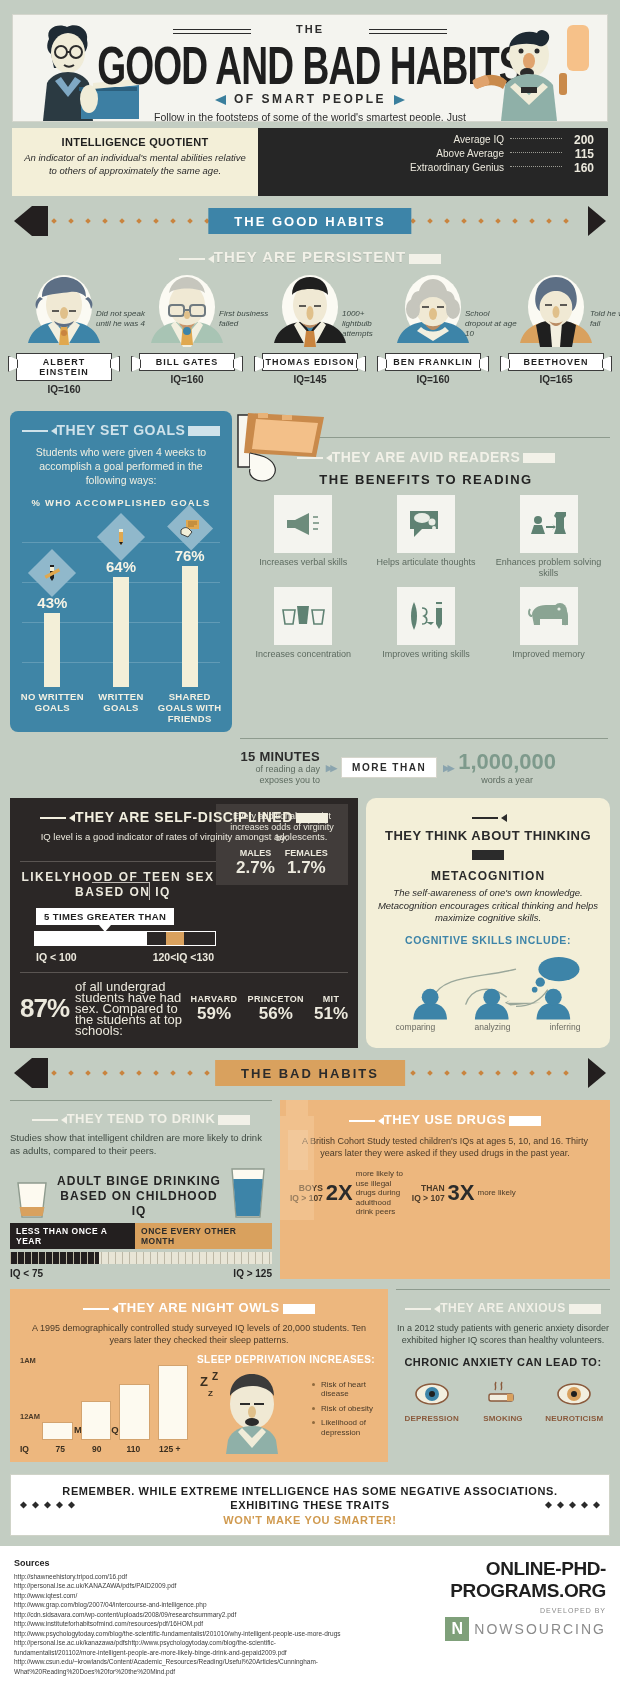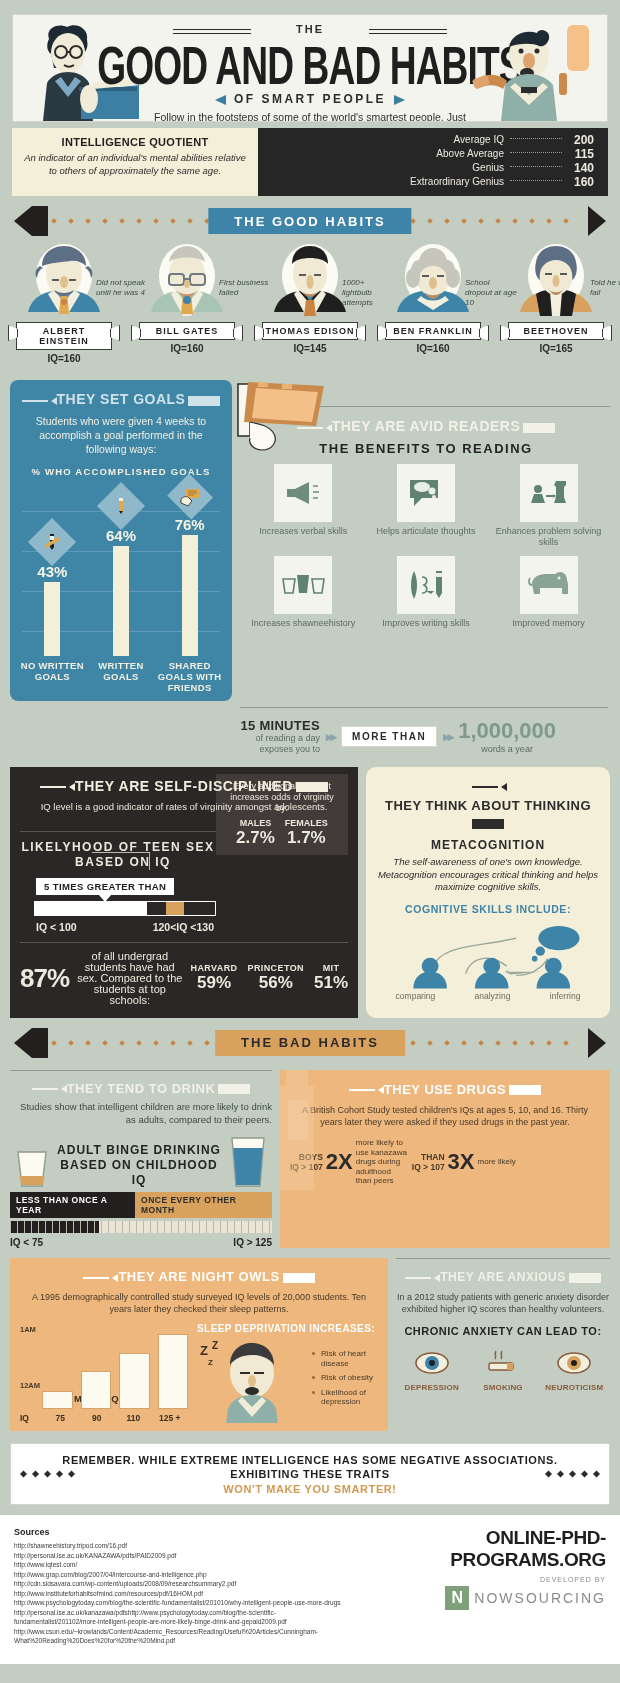--- a/index.html
+++ b/index.html
@@ -145,21 +145,21 @@
   .meter{ height:15px; background:#fff; margin:6px 14px 0; display:flex; position:relative; border:1px solid #fff;}
   .meter .seg1{ flex:0 0 62%; background:#fff;}
   .meter .seg2{ flex:0 0 11%; background:#2b2726;}
   .meter .seg3{ flex:0 0 10%; background:#d9a15e;}
   .meter .seg4{ flex:1; background:#2b2726;}
   .leader{ position:absolute; right:80px; top:-18px; width:58px; border-top:1px solid #bdb8b2; height:18px; border-right:1px solid #bdb8b2;}
   .meter-labels{ display:flex; justify-content:space-between; margin:5px 16px 0; font-size:10.5px; font-weight:bold;}
   .disc .hr2{ height:1px; background:#5a5552; margin:9px 0 8px;}
   .undergrad{ display:flex; align-items:center; gap:6px;}
   .undergrad .p87{ font-size:26px; font-weight:bold; letter-spacing:-1px;}
-  .undergrad .txt2{ font-size:11px; line-height:11px; flex:1;text-align:center;}
+  .undergrad .txt2{ font-size:13px; line-height:11px; flex:1;}
   .schools{ display:flex; gap:10px; text-align:center;}
   .school .n{ font-size:9px; font-weight:bold; letter-spacing:.4px;}
   .school .v{ font-size:17px; font-weight:bold;}
   .sidebox{ background:#413c3a; padding:7px 8px; text-align:center; width:132px; float:right; margin:-58px 0 0 0;}
   .sidebox p{ font-size:9px; line-height:11px;}
   .sexes{ display:flex; gap:10px; justify-content:center; margin-top:4px;}
   .sexes .n{ font-size:9px; font-weight:bold;}
   .sexes .v{ font-size:17px; font-weight:bold;}
 
   .meta{ flex:1; background:#f3efd8; padding:10px 10px 8px; border-radius:10px; color:#2b2b2b;}
@@ -168,21 +168,21 @@
   .meta p{ text-align:center; font-size:9.5px; line-height:12.5px; font-style:italic; margin-top:4px;}
   .meta .skills{ text-align:center; font-size:10.5px; font-weight:bold; color:#3d84a8; letter-spacing:.6px; margin-top:9px;}
   .meta .diagram{ height:74px; position:relative; margin-top:2px;}
   .meta .caps{ display:flex; justify-content:space-around; font-size:8.5px; color:#6a6a62;}
 
   
   .bad-row{ display:flex; margin:12px 10px 0; gap:8px; align-items:stretch;}
   .drink{ flex:0 0 262px; }
   .drink .t .txt{ font-size:13px; font-weight:bold; color:#f2f1e8;}
   .drink .hr{height:1px;background:#8e9b8e;margin-bottom:8px;}
-  .drink p{ text-align:right; font-size:9.5px; line-height:12.5px; color:#3f4a42; margin-top:4px;}
+  .drink p{ text-align:left; font-size:9.5px; line-height:12.5px; color:#3f4a42; margin-top:4px;}
   .drinkhead{ text-align:center; font-size:12px; font-weight:bold; letter-spacing:1px; line-height:15px; margin-top:8px; color:#242424;}
   .glassrow{ display:flex; justify-content:space-between; align-items:flex-end; margin-top:4px;}
   .barlabels{ display:flex; margin-top:4px;border-radius:12px;}
   .lbl-dark{ background:#231f1f; color:#fff; font-size:8.5px; font-weight:bold; letter-spacing:.5px; padding:3px 6px;}
   .lbl-orange{ background:#d9a15e; color:#2b2b2b; font-size:8.5px; font-weight:bold; letter-spacing:.5px; padding:3px 6px; margin-left:auto;}
   .gauge{ height:12px; background:#e8e5d6; margin-top:3px; position:relative; overflow:hidden;}
   .gauge .fill{ position:absolute; left:0; top:0; bottom:0; background:#231f1f;}
   .gauge .stripes{ position:absolute; left:0; right:0; top:0; bottom:0;
       background:repeating-linear-gradient(90deg,#bdb8a6 0 1px,transparent 1px 7px);}
   .gauge-lbls{ display:flex; justify-content:space-between; font-size:10px; font-weight:bold; margin-top:4px; color:#242424;}
@@ -301,25 +301,20 @@
         <span class="lbl">Average IQ</span>
         <span class="dots"></span>
         <span class="val">200</span>
       </div>
       <div class="iq-row">
         <span class="lbl">Above Average</span>
         <span class="dots"></span>
         <span class="val">115</span>
       </div>
       <div class="iq-row">
-        <span class="lbl">Genius</span>
-        <span class="dots"></span>
-        <span class="val">140</span>
-      </div>
-      <div class="iq-row">
         <span class="lbl">Extraordinary Genius</span>
         <span class="dots"></span>
         <span class="val">160</span>
       </div>
     </div>
   </div>
 
   <div class="ribbon good">
     <div class="tipL"></div>
     <div class="bar"></div>
@@ -344,20 +339,23 @@
         <span></span>
         <span></span>
         <span></span>
         <span></span>
         <span></span>
         <span></span>
     </div>
     <div class="label">THE GOOD HABITS</div>
   </div>
 
+  <div class="persist-title sec-title">
+    <span class="flank l"></span><span class="txt">THEY ARE PERSISTENT</span><span class="flank r"></span>
+  </div>
 
   <div class="people">
     <div class="person">
       <svg width="112" height="74" viewBox="0 0 112 74">
         <ellipse cx="56" cy="32" rx="28" ry="32" fill="#fbfaf3"></ellipse>
         <path d="M20 68c4-16 18-22 36-22s32 6 36 22z" fill="#3d84a8"></path>
         <path d="M46 46l10 12 10-12 6 4-12 20h-8l-12-20z" fill="#f2efdf"></path>
         <path d="M53 48h6l2 22h-10z" fill="#e0a84f"></path>
         <ellipse cx="56" cy="30" rx="18" ry="22" fill="#f0e9d4"></ellipse>
         <path d="M34 22c0-14 12-20 22-20s22 6 22 20c-4-4-10-6-16-5-8 1-20 2-28 5z" fill="#5d6f85"></path>
@@ -557,21 +555,21 @@
           <div class="cap">Enhances problem solving skills</div>
         </div>
         <div class="benefit">
           <div class="box">
             <svg width="44" height="28" viewBox="0 0 44 28">
                 <path d="M2 8h12l-2 14H4z" fill="none" stroke="#5f8273" stroke-width="1.6"></path>
                 <path d="M16 4h12l-2 18H18z" fill="#5f8273"></path>
                 <path d="M31 8h12l-2 14h-8z" fill="none" stroke="#5f8273" stroke-width="1.6"></path>
               </svg>
           </div>
-          <div class="cap">Increases shawneehistory</div>
+          <div class="cap">Increases concentration</div>
         </div>
         <div class="benefit">
           <div class="box">
             <svg width="40" height="32" viewBox="0 0 40 32">
                 <path d="M8 2c4 8 4 20 0 28-4-8-4-20 0-28z" fill="#5f8273"></path>
                 <path d="M16 8c6 0 6 6 2 8 4 2 4 8-2 8" fill="none" stroke="#5f8273" stroke-width="1.6"></path>
                 <path d="M20 22h8l-3 3z" fill="#5f8273"></path>
                 <path d="M30 2h6v22l-3 5-3-5z" fill="#5f8273"></path>
                 <path d="M30 4h6v4h-6z" fill="#e9eee6"></path>
               </svg>
@@ -771,21 +769,21 @@
       <div class="sec-title t">
         <span class="flank l" style="color:#fff"></span><span class="txt">THEY USE DRUGS</span><span class="flank r" style="color:#fff"></span>
       </div>
       <p>A British Cohort Study tested children's IQs at ages 5, 10, and 16. Thirty years later they were asked if they used drugs in the past year.</p>
       <div class="drugstats">
         <div class="ds">
           <div class="who">
             <span>BOYS</span><br><span>IQ &gt; 107</span>
           </div>
           <div class="mult">2X</div>
-          <div class="note">more likely to use kanazawa drugs during adulthood than peers</div>
+          <div class="note">more likely to use illegal drugs during adulthood drink peers</div>
         </div>
         <div class="ds">
           <div class="who">
             <span>THAN</span><br><span>IQ &gt; 107</span>
           </div>
           <div class="mult">3X</div>
           <div class="note">more likely</div>
         </div>
       </div>
     </div>

